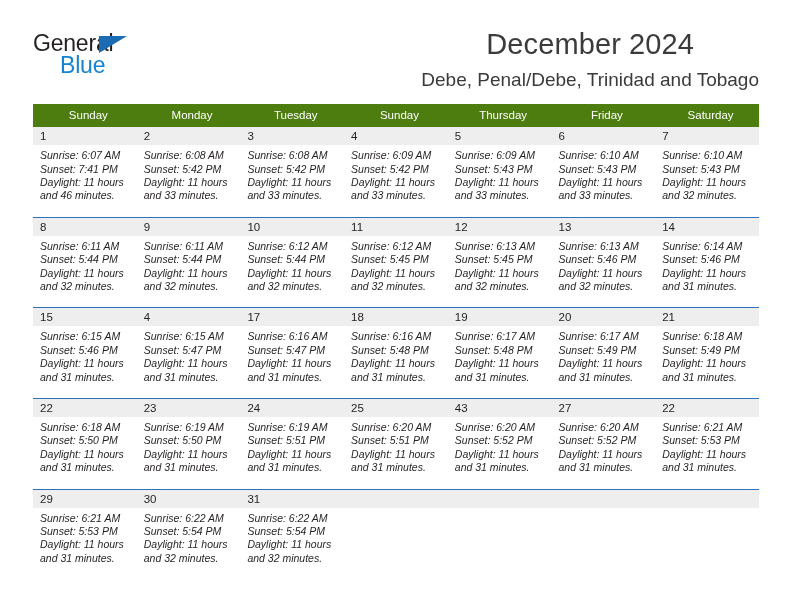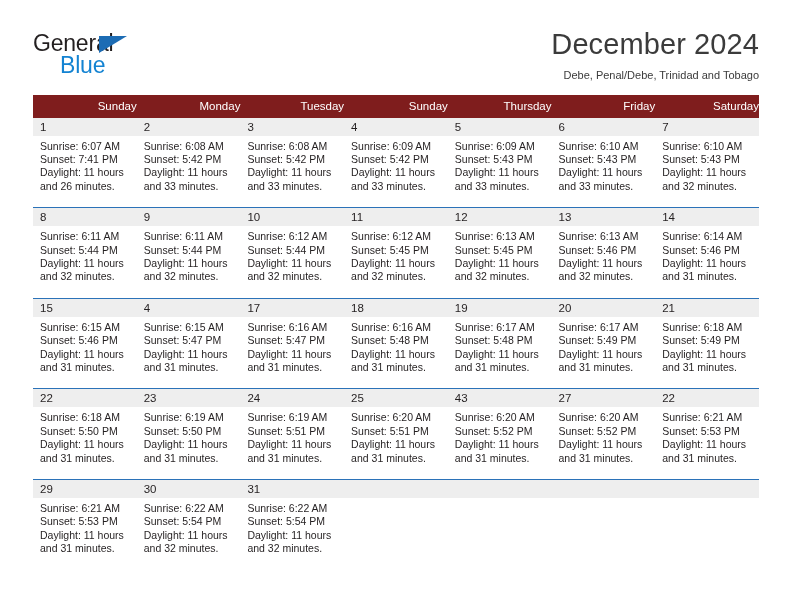--- a/index.html
+++ b/index.html
@@ -57,55 +57,55 @@
   .brand-blue {
     position: absolute;
     left: 27px;
     top: 28px;
     font-size: 23px;
     color: #1383d2;
     letter-spacing: -0.2px;
     text-align: right;
   }
   .titles {
-    text-align: right;
+    text-align: center;
     padding-top: 2px;
   }
   .cal-title {
     font-size: 29px;
     color: #3b3b3b;
     font-weight: normal;
     margin: 0;
     line-height: 1.15;
     letter-spacing: 0.1px;
   }
   .cal-sub {
-    font-size: 11px;
+    font-size: 19px;
     color: #3b3b3b;
     margin: 8px 0 0 0;
     line-height: 1.2;
   }
 
   
   .calendar {
     margin: 12px 33px 0 33px;
     width: 726px;
     box-sizing: border-box;
   }
   table.cal {
     width: 100%;
     border-collapse: collapse;
     table-layout: fixed;
   }
   thead th {
-    background: #7f1d1d;
+    background: #4d7c0f;
     color: #ffffff;
     font-size: 11.5px;
     font-weight: normal;
-    text-align: right;
+    text-align: center;
     padding: 5px 0 6px 7px;
     height: 20px;
     box-sizing: border-box;
   }
 
   tbody tr.week > td {
     vertical-align: top;
     padding: 0;
     border-top: 1.5px solid #2b72b8;
   }
@@ -126,20 +126,21 @@
     line-height: 13px;
   }
   .daynum.empty {
     color: transparent;
   }
   .info {
     padding: 4px 6px 0 7px;
     font-size: 10.5px;
     line-height: 13.4px;
     color: #231f20;
+    font-style: italic;
   }
   .info div {
     white-space: nowrap;
   }
   .spacer {
     height: 14px;
   }
 </style>
 </head>
 <body>
@@ -173,21 +174,21 @@
       </thead>
       <tbody id="weeks-body">
           <tr class="week first">
             <td>
               <div class="cell">
                 <div class="daynum">1</div>
                 <div class="info">
                   <div>Sunrise: 6:07 AM</div>
                   <div>Sunset: 7:41 PM</div>
                   <div>Daylight: 11 hours</div>
-                  <div>and 26 minutes.</div>
+                  <div>and 46 minutes.</div>
                 </div>
                 <div class="spacer"></div>
               </div>
             </td>
             <td>
               <div class="cell">
                 <div class="daynum">2</div>
                 <div class="info">
                   <div>Sunrise: 6:08 AM</div>
                   <div>Sunset: 5:42 PM</div>

